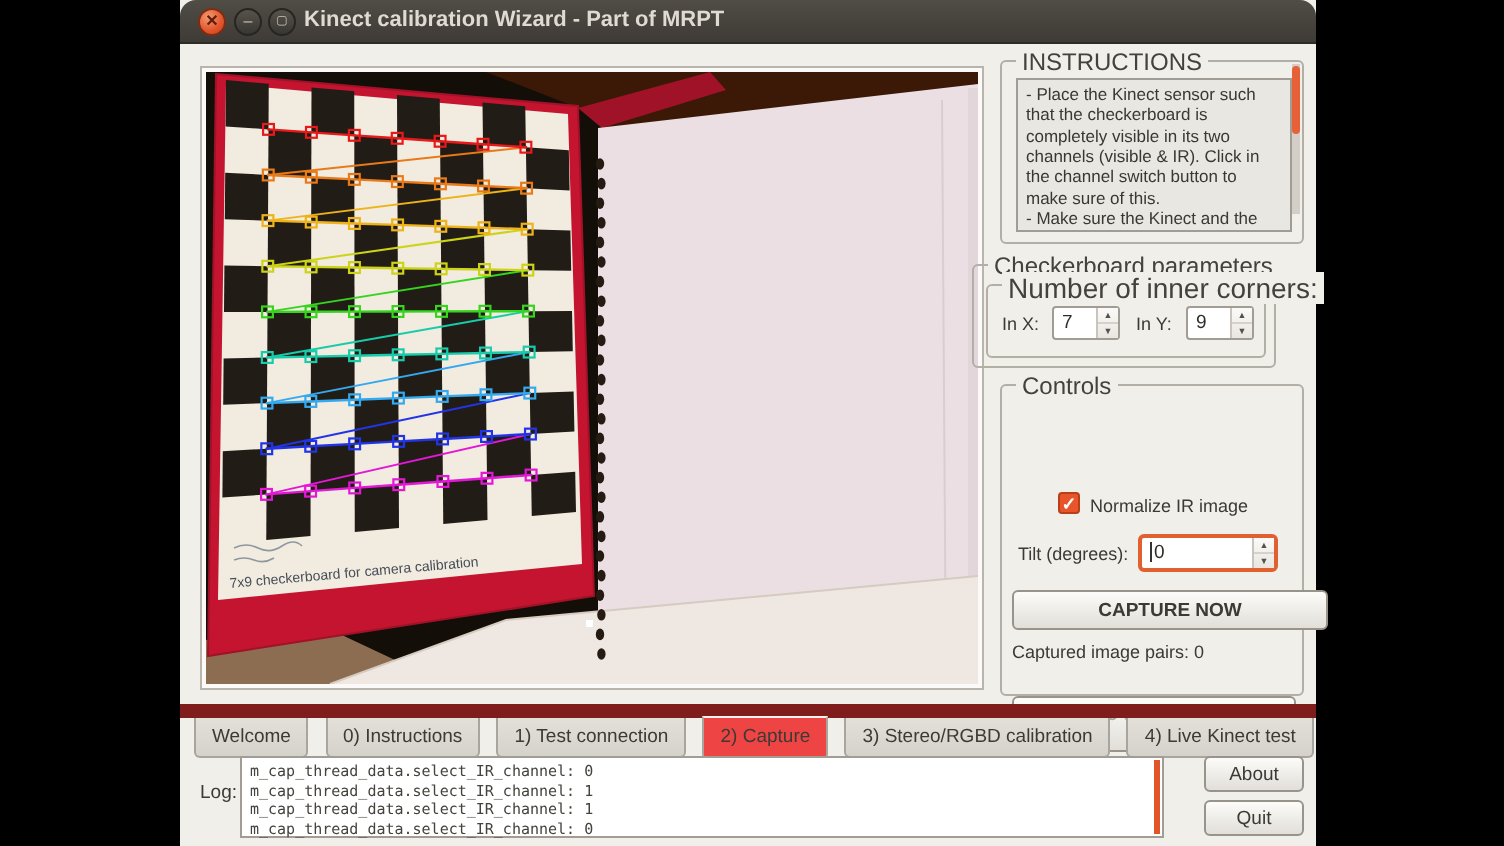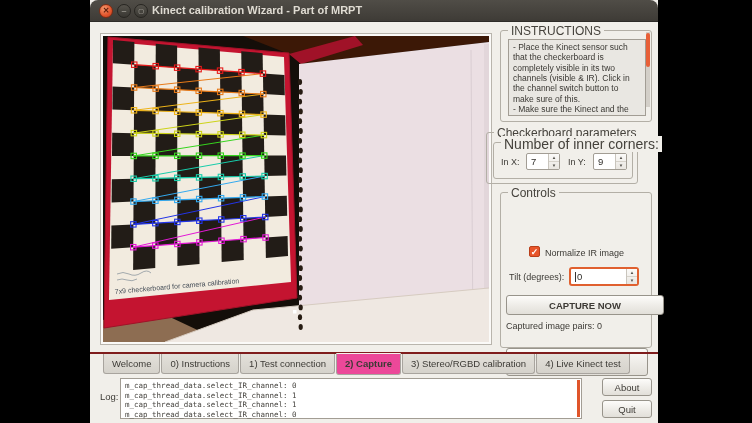--- a/index.html
+++ b/index.html
@@ -52,27 +52,27 @@
             border:1px solid #b93f1a;color:#fff;font-size:9px;line-height:10px;text-align:center;
             vertical-align:-2px;font-weight:bold;}
   .ctl-label{font-size:9px;color:#3c3a35;}
   
   .btn{position:absolute;background:linear-gradient(#fdfcfa,#eceae5 60%,#e2dfd9);
        border:1px solid #98948b;border-radius:3px;color:#3d3a35;font-size:9.5px;
        text-align:center;font-family:"Liberation Sans",sans-serif;}
   .btn.bold{font-weight:bold;}
   .btn.disabled{color:#a9a499;}
   
-  .tabbar{position:absolute;left:0;top:352px;width:100%;height:22px;border-top:2px solid #7f1d1d;
-          display:flex;padding-left:13px;}
+  .tabbar{position:absolute;left:0;top:352px;width:100%;height:22px;border-top:7px solid #7f1d1d;
+          display:flex;padding-left:7px;justify-content:space-between;}
   .tab{height:20px;line-height:19px;padding:0 8px;font-size:9.5px;color:#3c3a35;
        background:linear-gradient(#e3e0da,#d5d2cb);border:1px solid #a8a49e;border-top:none;
        border-radius:0 0 3px 3px;margin-right:1px;white-space:nowrap;}
-  .tab.active{background:#ec4899;position:relative;margin-top:-1px;height:22px;
-              border-top:1px solid #f4f2ee;font-weight:bold;}
+  .tab.active{background:#ef4444;position:relative;margin-top:-1px;height:22px;
+              border-top:1px solid #f4f2ee;font-weight:normal;}
   
   .log-label{position:absolute;left:10px;top:391px;font-size:9.5px;color:#3c3a35;text-align:center;}
   .log-box{position:absolute;left:30px;top:378px;width:462px;height:41px;background:#fff;
            border:1px solid #a29d94;}
   .log-box pre{margin:2px 8px 1px 4px;font-family:"DejaVu Sans Mono",monospace;
                font-size:7.5px;line-height:1.28;color:#45433e;}
   .log-sb{position:absolute;right:1px;top:1px;width:3px;height:37px;background:#e0552a;}
 </style>
 </head>
 <body>

